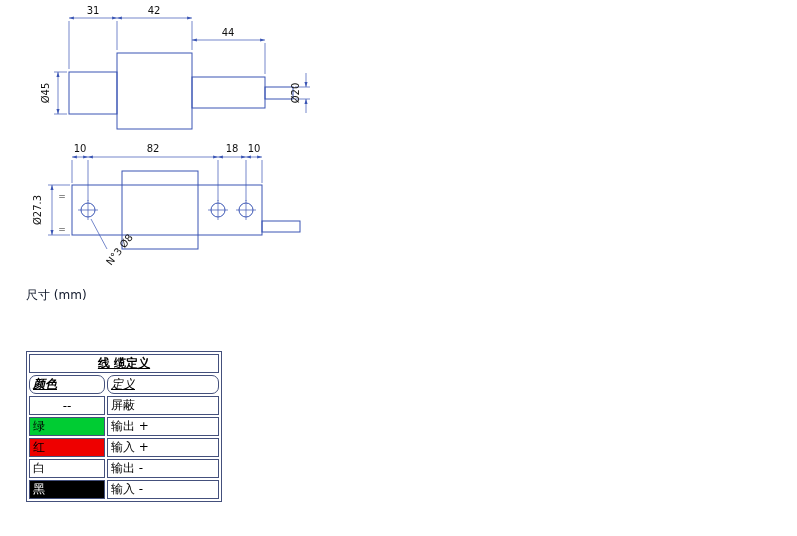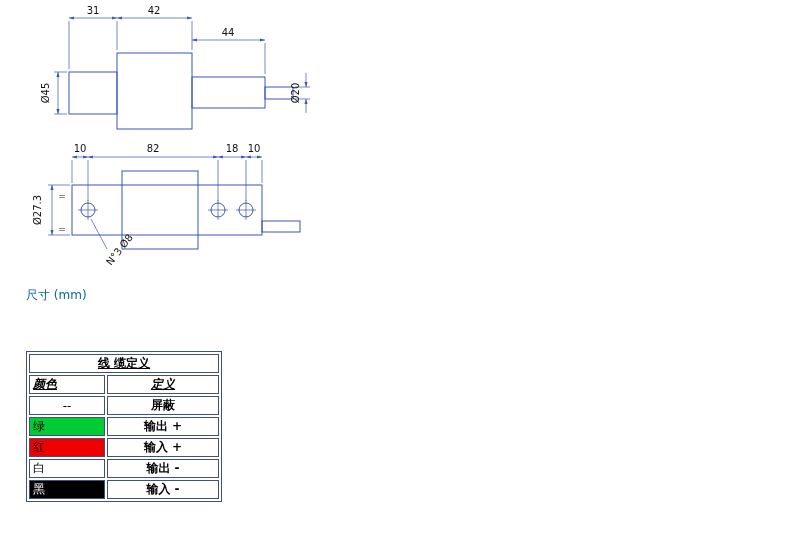--- a/index.html
+++ b/index.html
@@ -13,37 +13,37 @@
   
   .drawing-svg { position:absolute; left:0; top:0; }
   .ln   { stroke:#3a55b4; stroke-width:1; fill:none; }
   .thin { stroke:#3a55b4; stroke-width:0.7; fill:none; }
   .dtxt { font-size:10px; fill:#111111; font-family:"DejaVu Sans", sans-serif; }
   .eqtxt{ font-size:9px;  fill:#111111; font-family:"DejaVu Sans", sans-serif; }
   .arr  { fill:#3a55b4; }
 
   .caption {
     position:absolute; left:14px; top:287px;
-    font-size:12px; color:#0369a1;
+    font-size:12px; color:#0f172a;
   }
 
   
   .cable-table {
     position:absolute; left:14px; top:351px;
     border-collapse:separate; border-spacing:2px;
     background:#ffffff; border:1px solid #44507c;
   }
   .cable-table th, .cable-table td {
     border:1px solid #44507c; height:19px; font-size:12px;
     padding:0 3px; color:#000; background:#fff; vertical-align:middle;
   }
   .tbl-title { font-weight:bold; text-decoration:underline; text-align:center; }
-  .col-hdr   { font-style:italic; font-weight:bold; text-decoration:underline; text-align:center; }
+  .col-hdr   { font-style:italic; font-weight:bold; text-decoration:underline; text-align:center;border-radius:7px; }
   .c-color   { width:76px;  text-align:left; }
-  .c-def     { width:112px; text-align:center; font-weight:bold; }
+  .c-def     { width:112px; text-align:left; font-weight:normal; }
   .c-center  { text-align:center; }
 </style>
 </head>
 <body>
 
 <div class="page">
 
   <svg class="drawing-svg" width="330" height="300" viewBox="0 0 330 300">
     <defs>
       <marker id="ar" viewBox="0 0 10 10" refX="10" refY="5" markerWidth="7" markerHeight="7" orient="auto-start-reverse">

